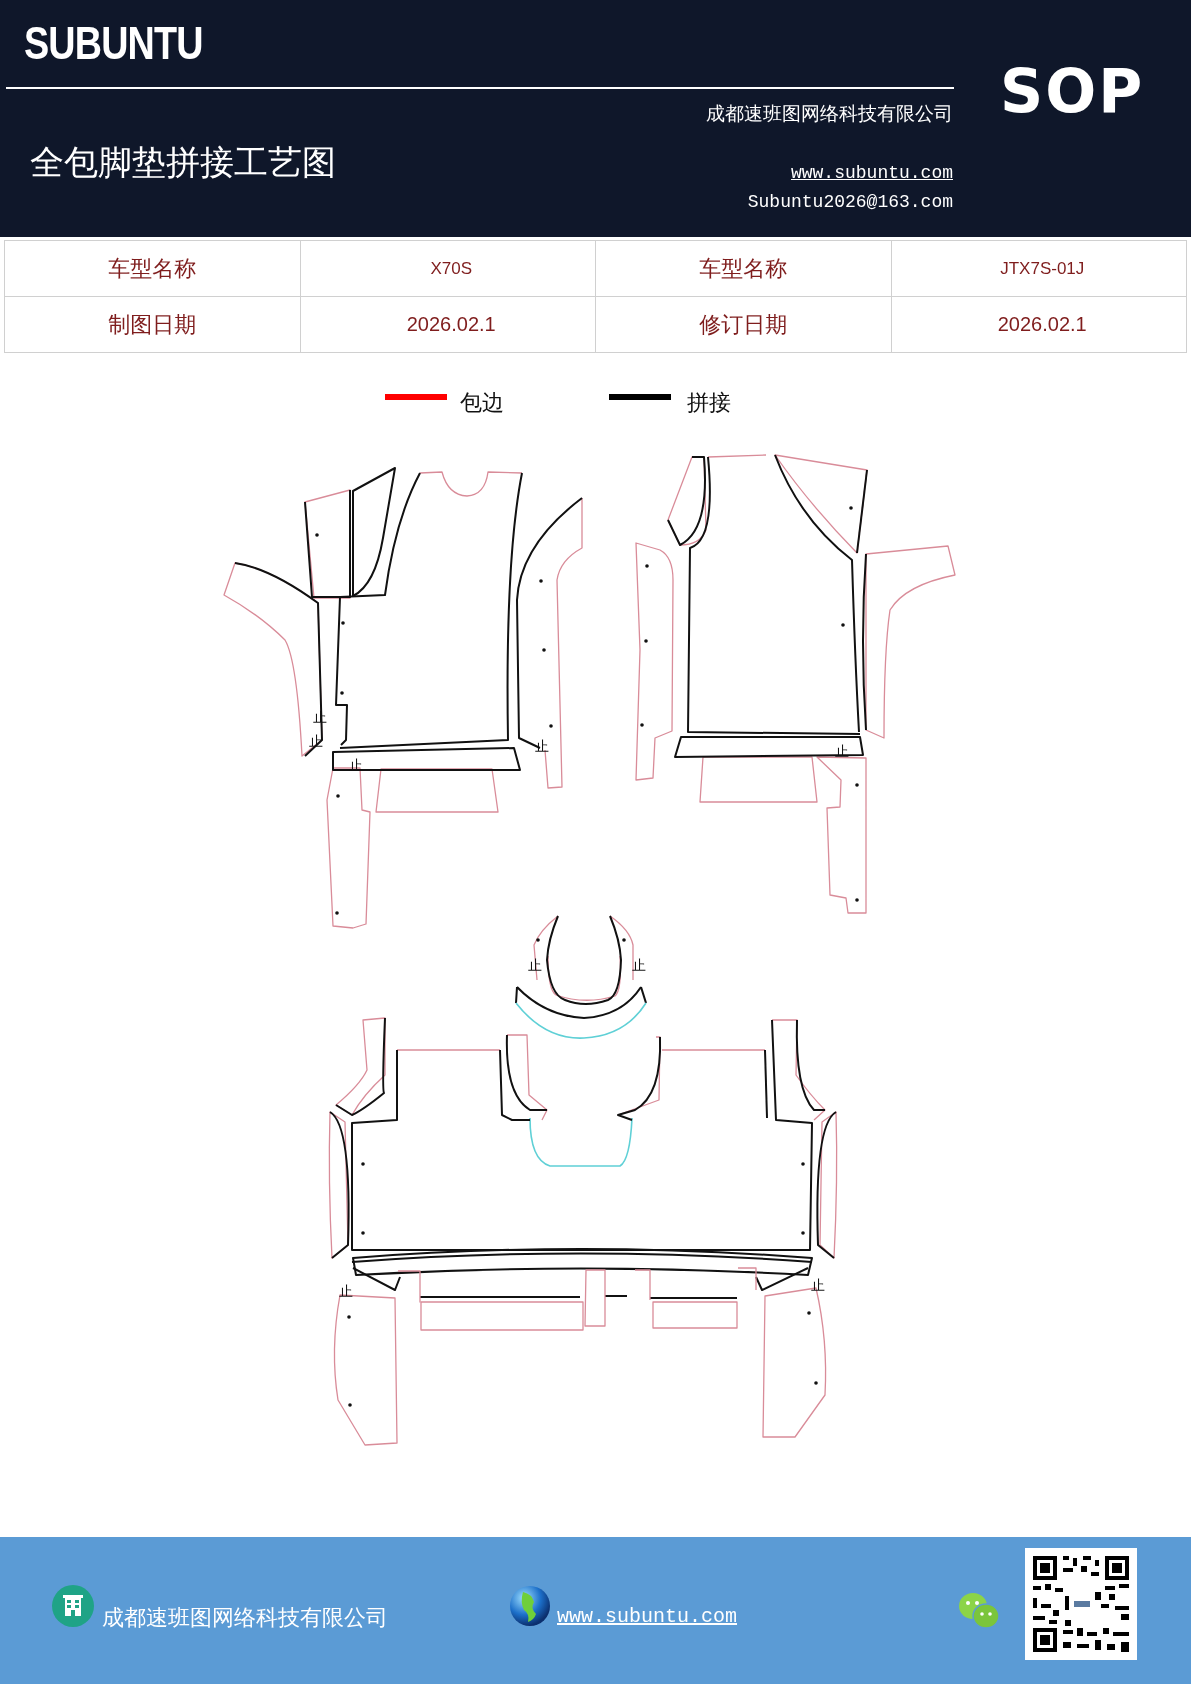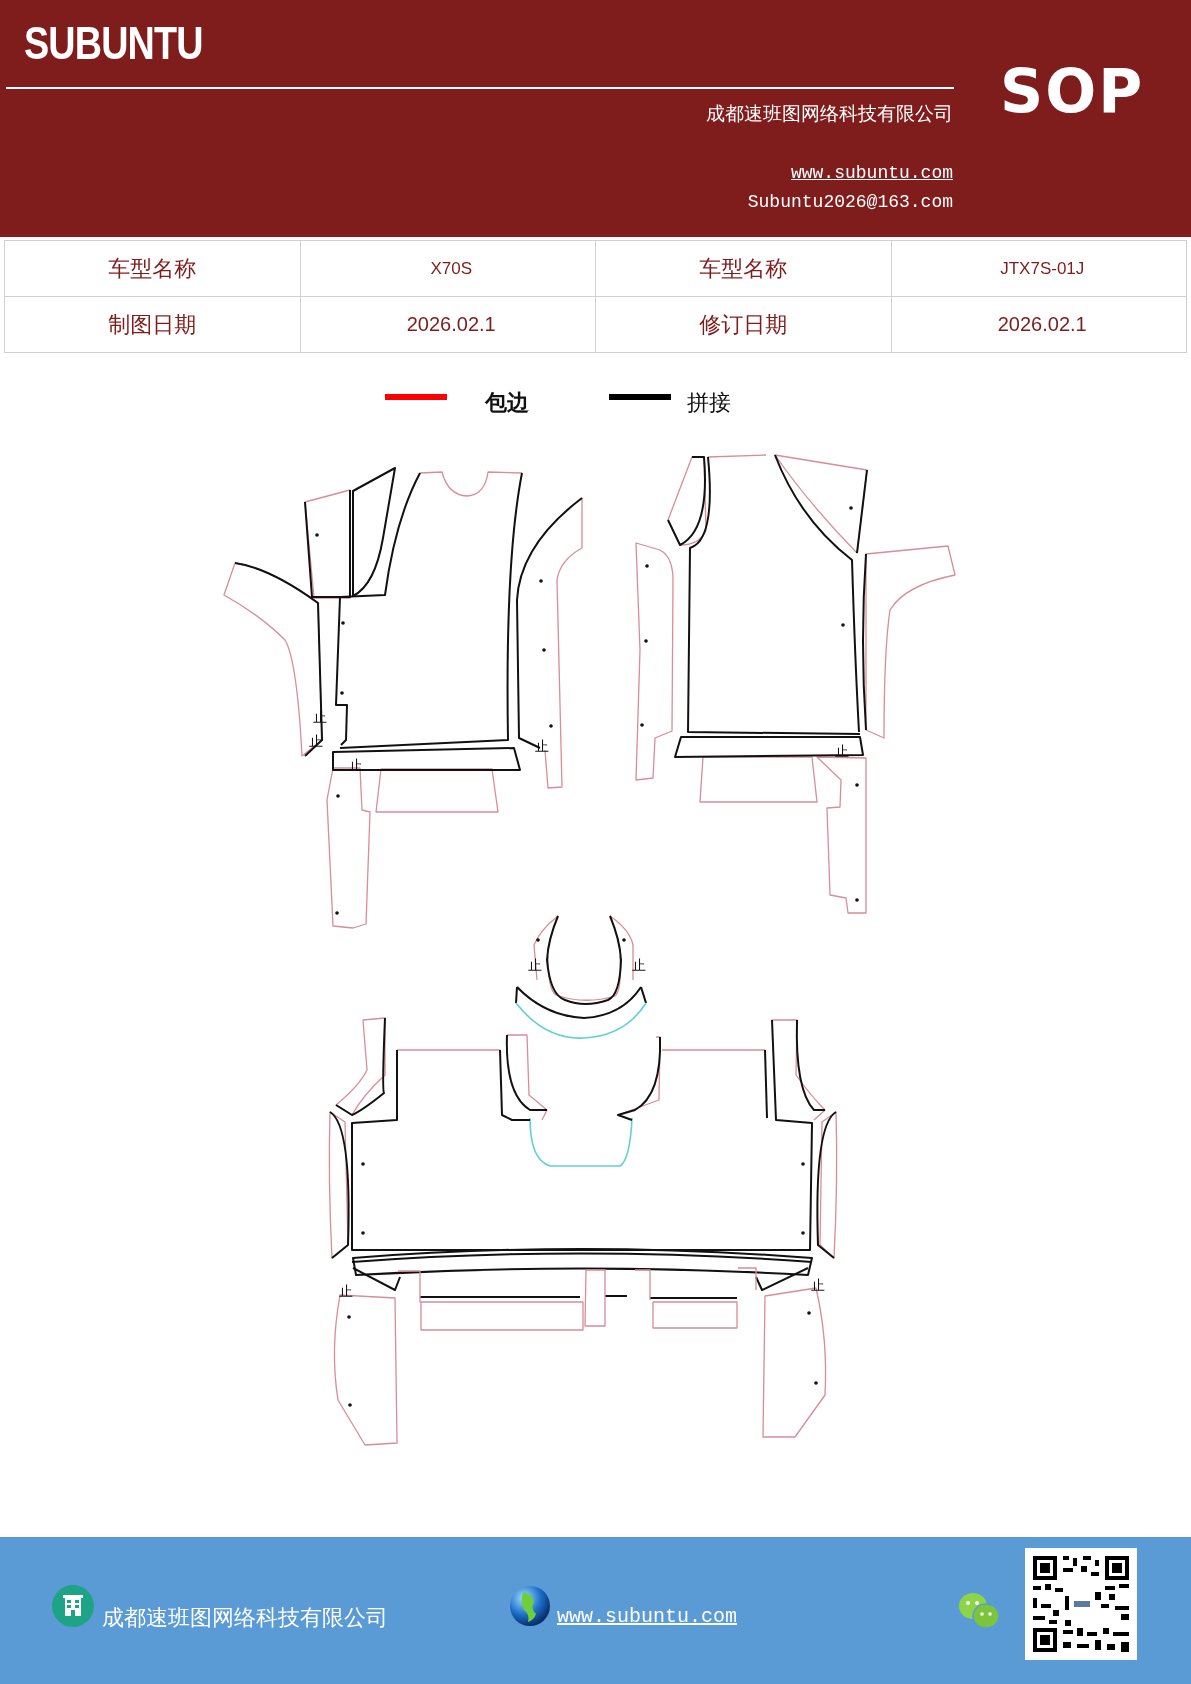--- a/index.html
+++ b/index.html
@@ -1,18 +1,18 @@
 <!DOCTYPE html>
 <html><head>
 <meta charset="utf-8">
 <style>
   html, body { margin:0; padding:0; }
   body { width:1191px; height:1684px; position:relative; background:#ffffff; overflow:hidden;
          font-family:"DejaVu Sans", sans-serif; }
-  .header { position:absolute; left:0; top:0; width:1191px; height:237px; background:#7f1d1d; }
+  .header { position:absolute; left:0; top:0; width:1191px; height:237px; background:#0f172a; }
   .brand { position:absolute; left:24px; top:16px; color:#fff; font-family:"Liberation Sans", sans-serif;
            font-weight:bold; font-size:46px; letter-spacing:-1px; transform:scaleX(0.82); transform-origin:left top; }
   .header-rule { position:absolute; left:6px; top:87px; width:948px; height:2px; background:#fff; }
   .doc-title { position:absolute; left:30px; top:140px; color:#fff; font-family:"DejaVu Serif", serif; font-size:34px; }
   .company { position:absolute; right:238px; top:101px; color:#fff; font-family:"DejaVu Serif", serif; font-size:19px; text-align:right; }
   .website { position:absolute; right:238px; top:163px; color:#fff; font-family:"Liberation Mono", monospace; font-size:18px; text-decoration:underline; }
   .email { position:absolute; right:238px; top:192px; color:#fff; font-family:"Liberation Mono", monospace; font-size:18px; }
   .sop { position:absolute; left:1000px; top:56px; color:#fff; font-family:"DejaVu Sans", sans-serif; font-weight:bold; font-size:60px; letter-spacing:2px; }
 
   .info-table { position:absolute; left:4px; top:240px; width:1183px; border-collapse:collapse; }
@@ -34,20 +34,21 @@
   .f-web { position:absolute; left:557px; top:68px; color:#fff; font-family:"Liberation Mono", monospace; font-size:20px; text-decoration:underline; }
   .f-wechat { position:absolute; left:956px; top:52px; width:46px; height:44px; }
   .f-qr { position:absolute; left:1025px; top:11px; width:112px; height:112px; background:#fff; }
 </style>
 </head>
 <body>
 
 <div class="header">
   <div class="brand">SUBUNTU</div>
   <div class="header-rule"></div>
+  <div class="doc-title">全包脚垫拼接工艺图</div>
   <div class="company">成都速班图网络科技有限公司</div>
   <div class="website">www.subuntu.com</div>
   <div class="email">Subuntu2026@163.com</div>
   <div class="sop">SOP</div>
 </div>
 
 <table class="info-table">
   <tbody>
       <tr>
     <td class="lbl">车型名称</td>
@@ -59,21 +60,21 @@
     <td class="lbl">制图日期</td>
     <td class="val">2026.02.1</td>
     <td class="lbl">修订日期</td>
     <td class="val">2026.02.1</td>
   </tr>
 </tbody>
   </table>
 
 <div class="legend">
   <div class="swatch" style="left:385px;top:6px;width:62px;background:#ff0000;"></div>
-  <div class="txt" style="left:485px;font-weight:bold;">包边</div>
+  <div class="txt" style="left:460px;">包边</div>
   <div class="swatch" style="left:609px;top:6px;width:62px;background:#000;"></div>
   <div class="txt" style="left:687px;">拼接</div>
 </div>
 
 <svg class="drawing" viewBox="0 440 1191 1020" width="1191" height="1020" fill="none" stroke-linejoin="round">
   <g>
 
     <path stroke="#d98c99" stroke-width="1.3" d="M224,595 L235,563 Q270,568 318,603 L322,740 L302,756 Q297,660 285,640 Q260,615 224,595 Z"></path>
     <path stroke="#d98c99" stroke-width="1.3" d="M305,502 L350,490 L350,598 L314,598 Z"></path>
     <path stroke="#d98c99" stroke-width="1.3" d="M420,473 L442,472 Q448,495 467,496 Q485,495 488,472 L522,473"></path>

